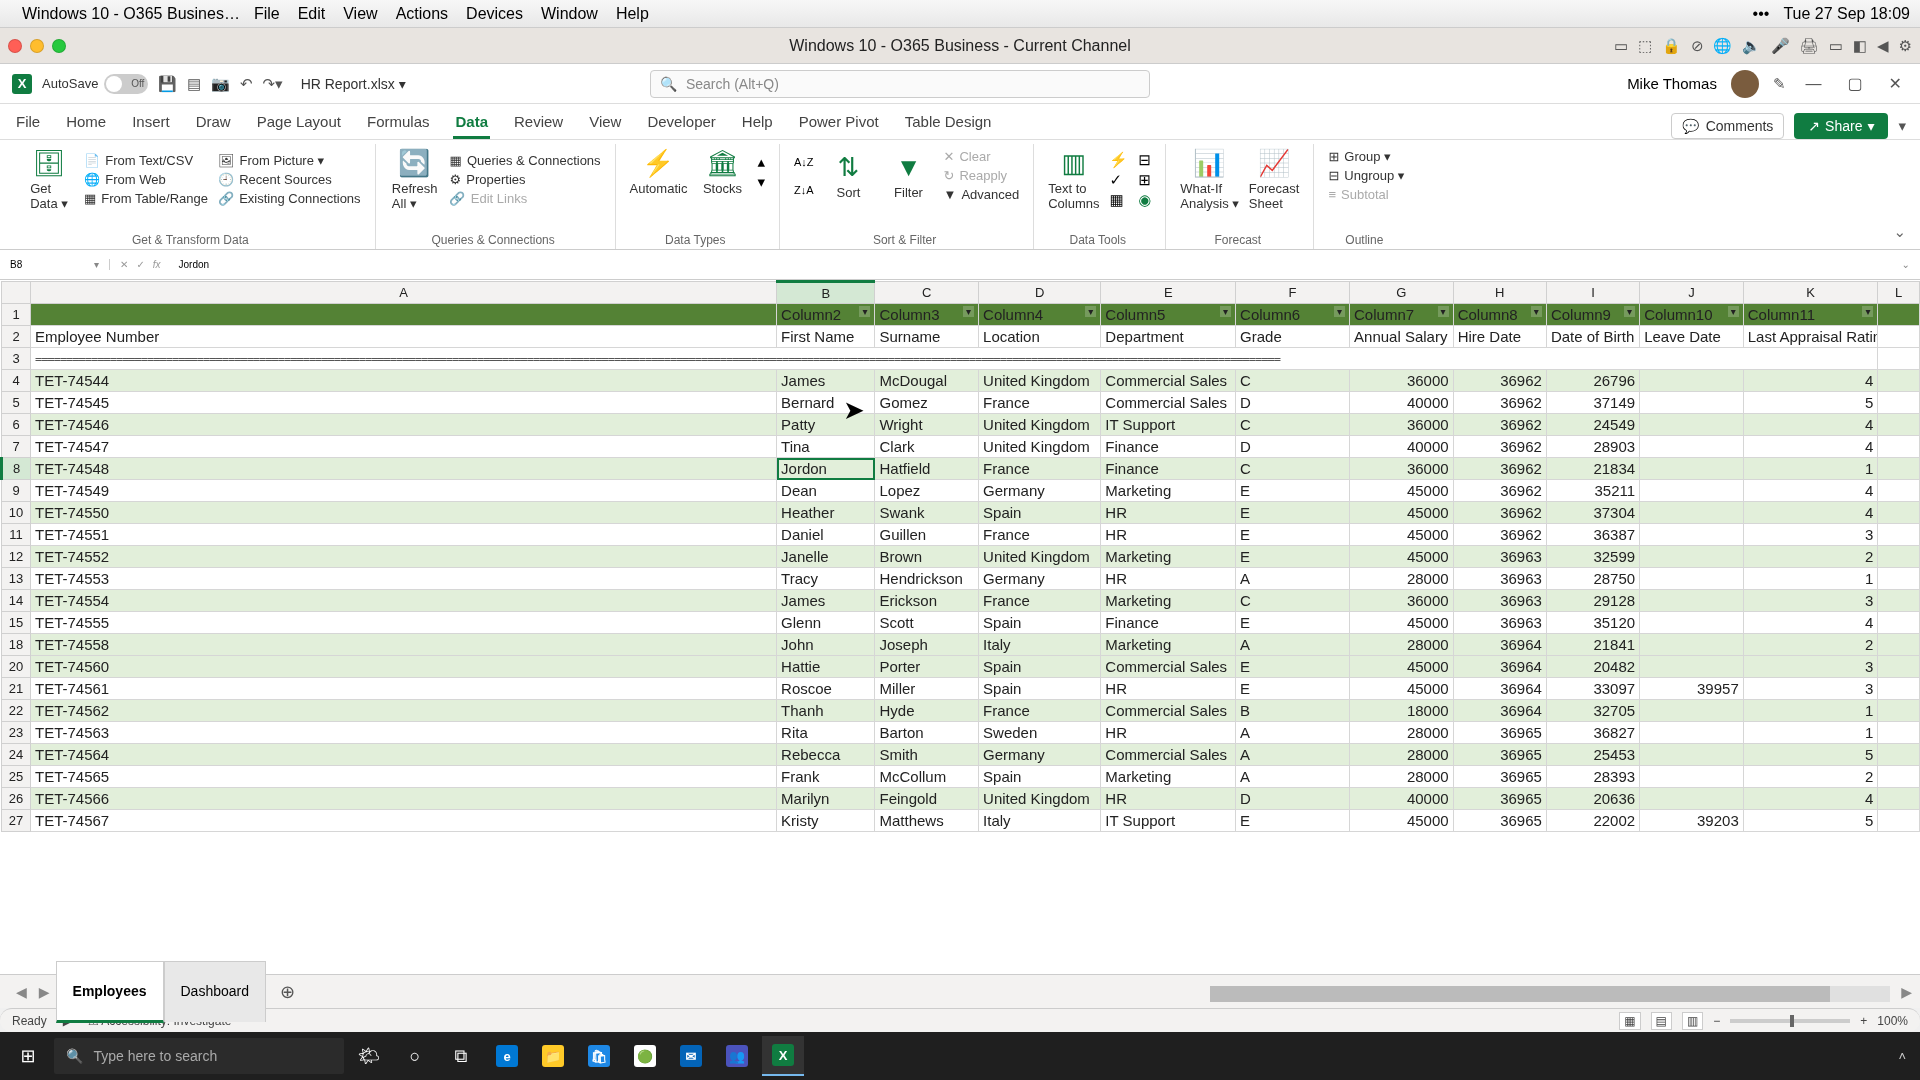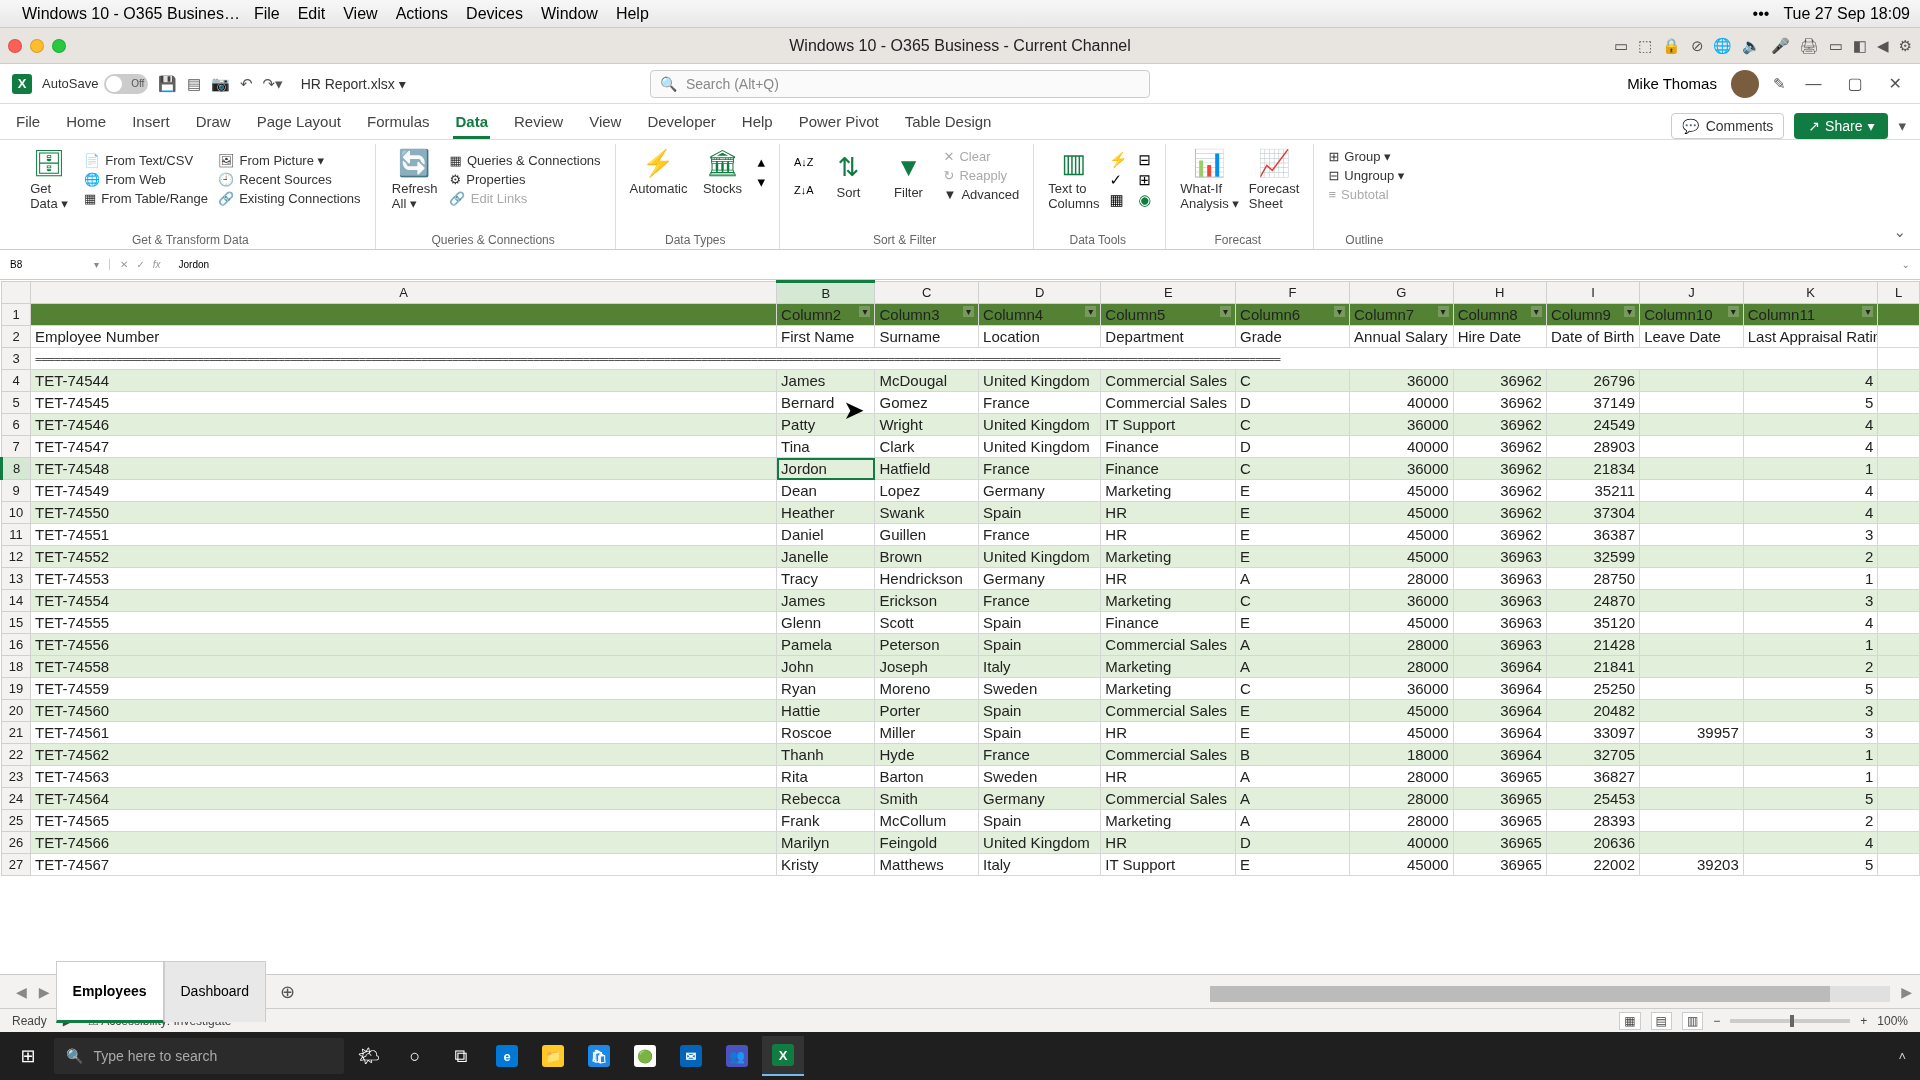--- a/index.html
+++ b/index.html
@@ -69,21 +69,21 @@
 .dividerrow td.cell{color:#555;letter-spacing:-1px;font-family:monospace;font-size:12px;}
 
 .sheettabs{height:34px;background:#f3f2f1;border-top:1px solid #ccc;display:flex;align-items:center;padding-left:10px;gap:0;font-size:14px;position:relative;}
 .navarrow{color:#888;padding:0 6px;cursor:pointer;}
 .sheettab{padding:21px 16px;border:1px solid #ccc;border-bottom:none;background:#e8e8e8;cursor:pointer;}
 .sheettab.active{background:#fff;border-bottom:3px solid #107c41;font-weight:600;margin-bottom:-1px;}
 .addsheet{padding:0 14px;color:#555;font-size:18px;cursor:pointer;}
 .hscroll{position:absolute; right:30px; bottom:6px; width:680px; height:16px; background:#e0e0e0;}
 .hscroll .thumb{position:absolute;left:0;width:620px;height:100%;background:#bbb;}
 
-.statusbar{height:24px;background:#f3f2f1;border-top:1px solid #ccc;display:flex;align-items:center;padding:0 12px;font-size:12px;color:#444;gap:16px;}
+.statusbar{height:24px;background:#f3f2f1;border-top:1px solid #ccc;display:flex;align-items:center;padding:0 12px;font-size:12px;color:#444;gap:16px;border-radius:12px;}
 .statusbar .right{margin-left:auto;display:flex;gap:10px;align-items:center;}
 .viewbtn{border:1px solid #ccc;padding:1px 4px;background:#fff;cursor:pointer;}
 .zoomslider{width:120px;height:4px;background:#ccc;position:relative;}
 .zoomslider::after{content:"";position:absolute;left:50%;top:-4px;width:4px;height:12px;background:#666;}
 
 .taskbar{height:48px;background:#1f1f1f;display:flex;align-items:center;padding:0 6px;gap:4px;}
 .taskbar .start{width:44px;height:40px;display:flex;align-items:center;justify-content:center;color:#fff;font-size:18px;}
 .taskbar .search-tb{flex:0 0 290px;height:36px;background:#2b2b2b;color:#aaa;display:flex;align-items:center;padding:0 12px;border-radius:2px;gap:10px;font-size:14px;}
 .tbicon{width:42px;height:40px;display:flex;align-items:center;justify-content:center;color:#fff;font-size:18px;cursor:pointer;}
 .tbicon.active{border-bottom:2px solid #76b9ed;background:#333;}
@@ -540,83 +540,53 @@
         <tr class="band">
           <td class="rowhead">14</td>
           <td class="cell">TET-74554</td>
           <td class="cell">James</td>
           <td class="cell">Erickson</td>
           <td class="cell">France</td>
           <td class="cell">Marketing</td>
           <td class="cell">C</td>
           <td class="cell num">36000</td>
           <td class="cell num">36963</td>
-          <td class="cell num">24870</td>
+          <td class="cell num">29128</td>
           <td class="cell num"></td>
           <td class="cell num">3</td>
           <td class="cell"></td>
         </tr>
         <tr class="">
           <td class="rowhead">15</td>
           <td class="cell">TET-74555</td>
           <td class="cell">Glenn</td>
           <td class="cell">Scott</td>
           <td class="cell">Spain</td>
           <td class="cell">Finance</td>
           <td class="cell">E</td>
           <td class="cell num">45000</td>
           <td class="cell num">36963</td>
           <td class="cell num">35120</td>
           <td class="cell num"></td>
           <td class="cell num">4</td>
           <td class="cell"></td>
         </tr>
         <tr class="band">
-          <td class="rowhead">16</td>
-          <td class="cell">TET-74556</td>
-          <td class="cell">Pamela</td>
-          <td class="cell">Peterson</td>
-          <td class="cell">Spain</td>
-          <td class="cell">Commercial Sales</td>
-          <td class="cell">A</td>
-          <td class="cell num">28000</td>
-          <td class="cell num">36963</td>
-          <td class="cell num">21428</td>
-          <td class="cell num"></td>
-          <td class="cell num">1</td>
-          <td class="cell"></td>
-        </tr>
-        <tr class="band">
           <td class="rowhead">18</td>
           <td class="cell">TET-74558</td>
           <td class="cell">John</td>
           <td class="cell">Joseph</td>
           <td class="cell">Italy</td>
           <td class="cell">Marketing</td>
           <td class="cell">A</td>
           <td class="cell num">28000</td>
           <td class="cell num">36964</td>
           <td class="cell num">21841</td>
           <td class="cell num"></td>
           <td class="cell num">2</td>
-          <td class="cell"></td>
-        </tr>
-        <tr class="">
-          <td class="rowhead">19</td>
-          <td class="cell">TET-74559</td>
-          <td class="cell">Ryan</td>
-          <td class="cell">Moreno</td>
-          <td class="cell">Sweden</td>
-          <td class="cell">Marketing</td>
-          <td class="cell">C</td>
-          <td class="cell num">36000</td>
-          <td class="cell num">36964</td>
-          <td class="cell num">25250</td>
-          <td class="cell num"></td>
-          <td class="cell num">5</td>
           <td class="cell"></td>
         </tr>
         <tr class="band">
           <td class="rowhead">20</td>
           <td class="cell">TET-74560</td>
           <td class="cell">Hattie</td>
           <td class="cell">Porter</td>
           <td class="cell">Spain</td>
           <td class="cell">Commercial Sales</td>
           <td class="cell">E</td>

